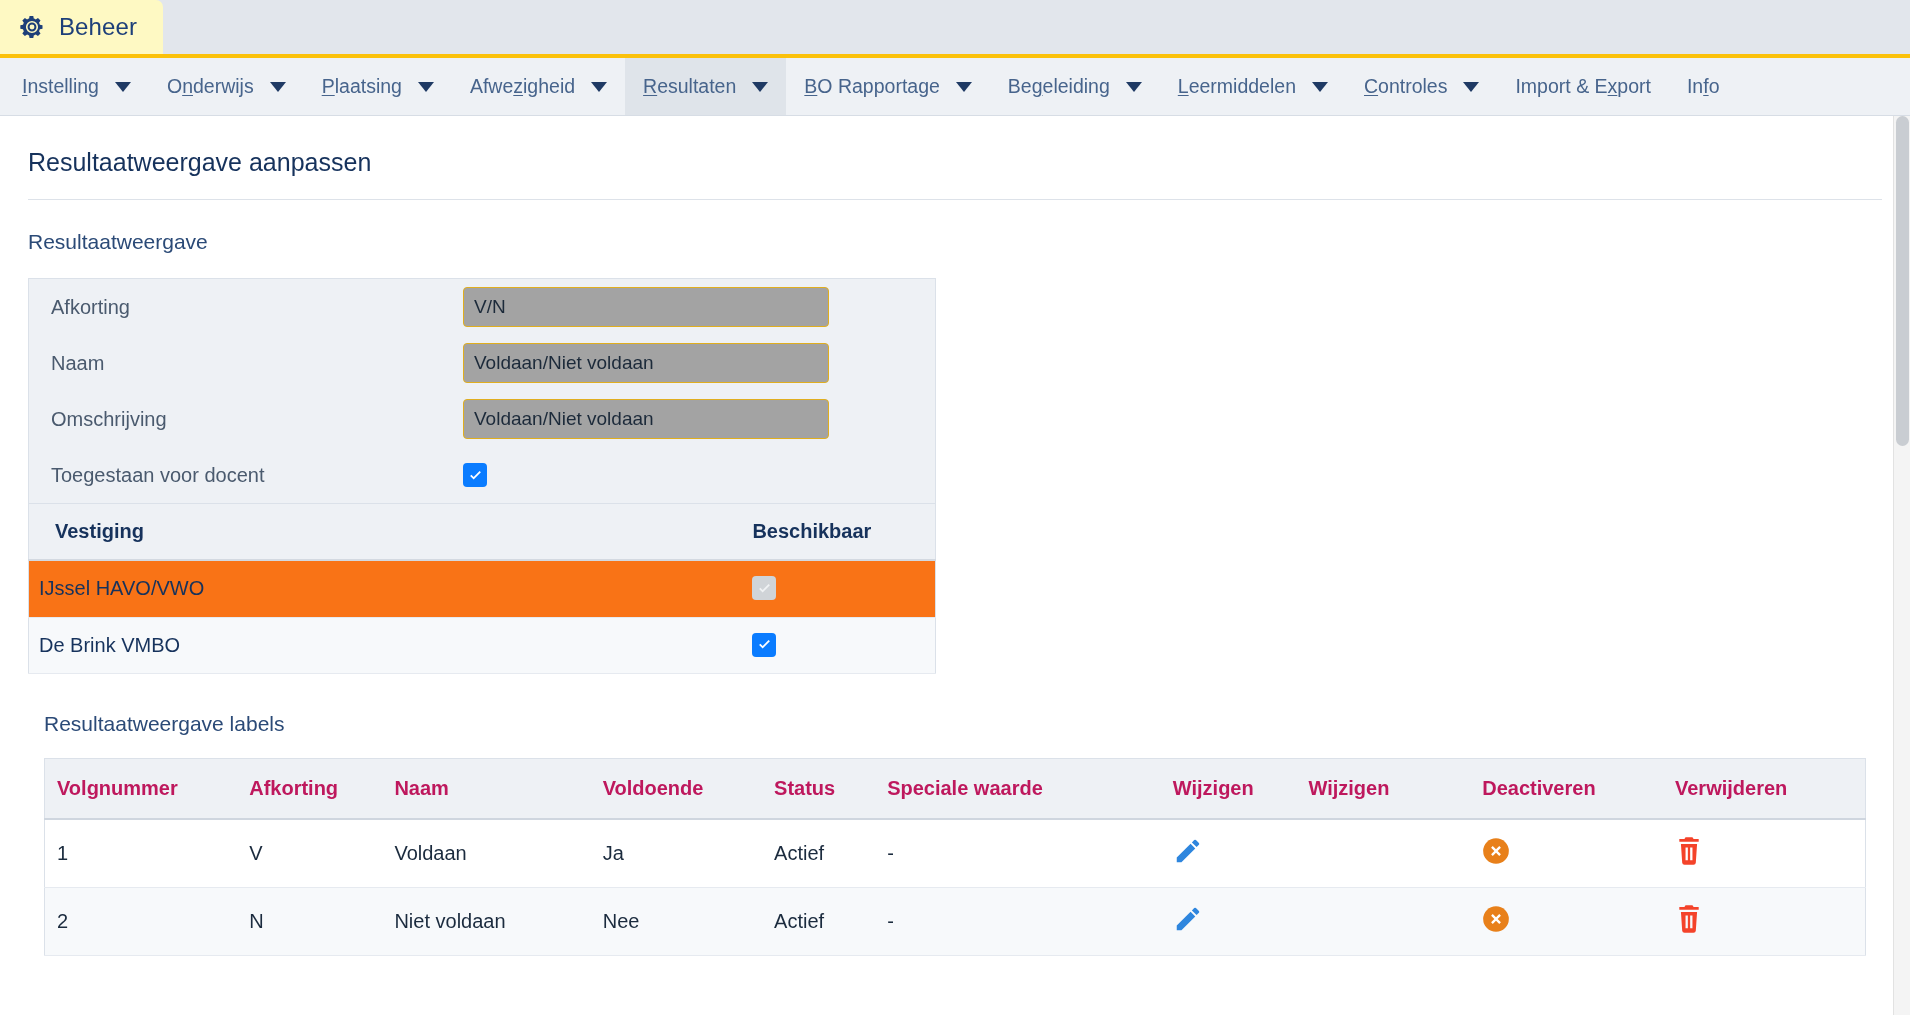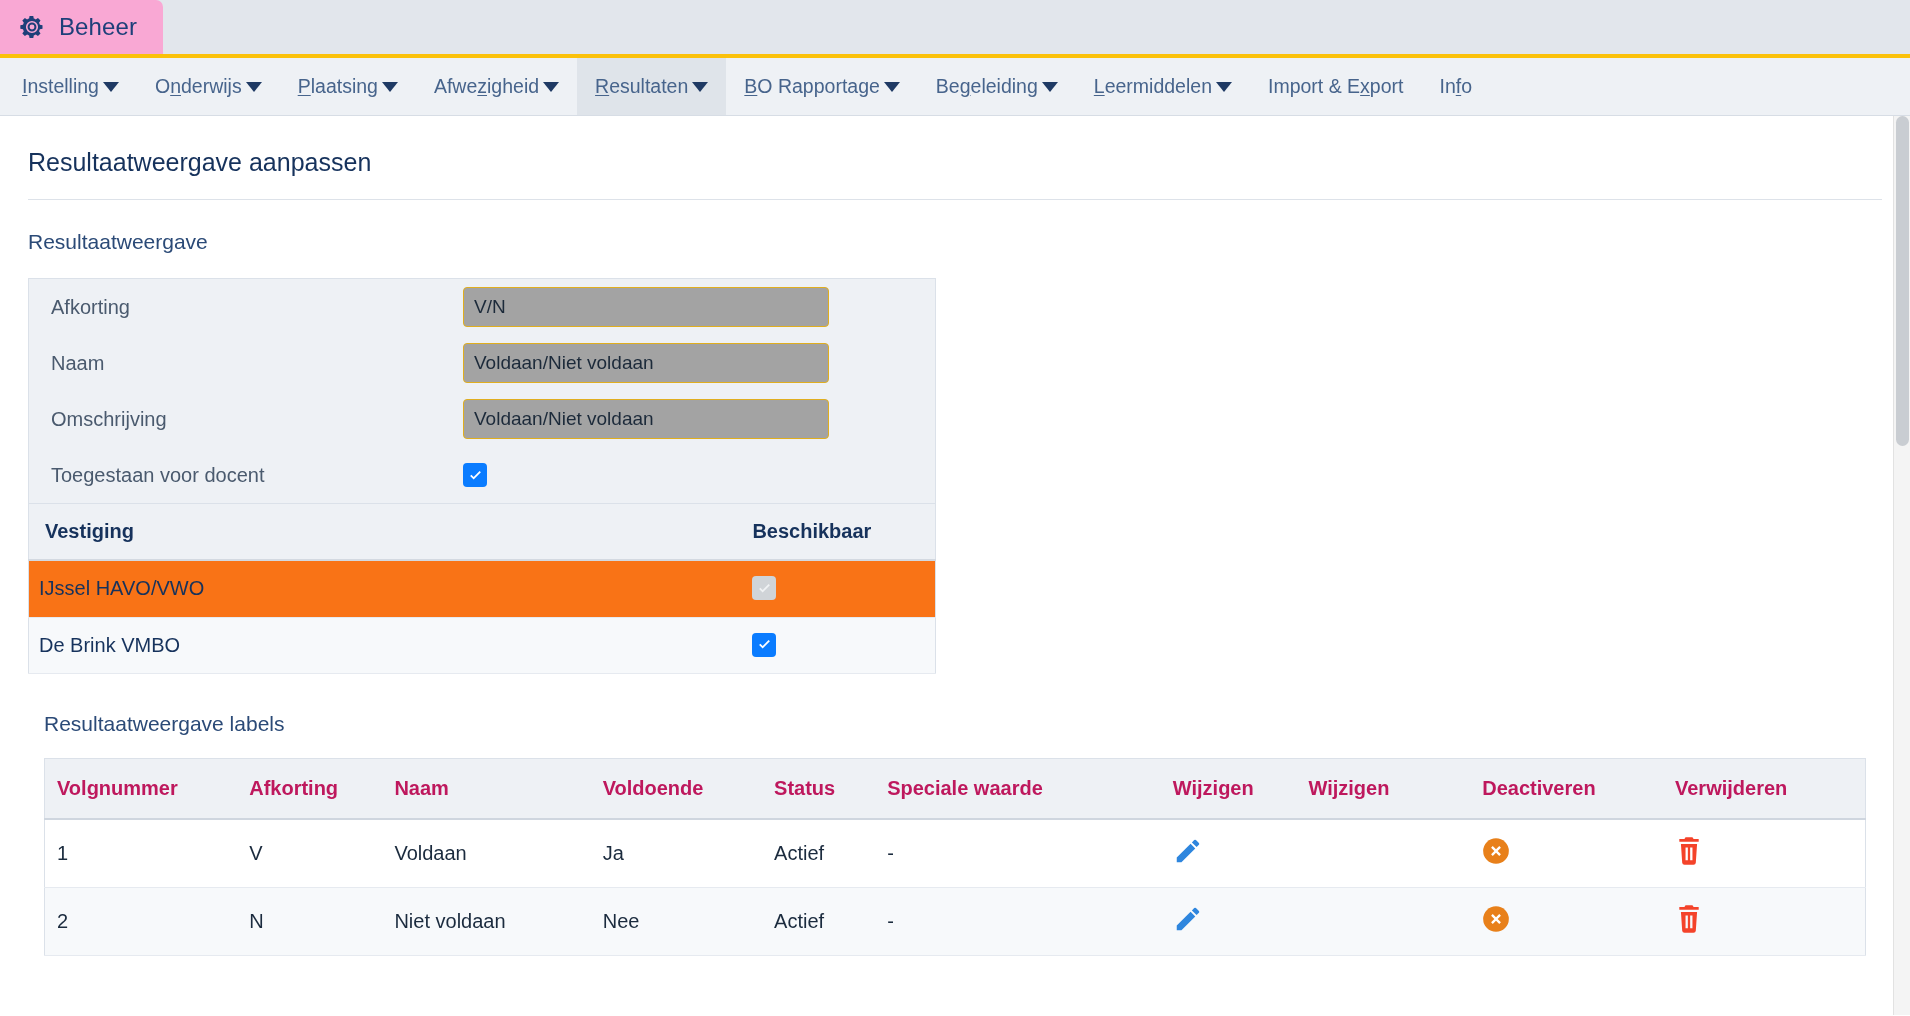--- a/index.html
+++ b/index.html
@@ -14,21 +14,21 @@
   
   .tabstrip {
     position: relative;
     height: 54px;
     background: #e2e6ec;
     display: flex;
     align-items: flex-end;
   }
   .app-tab {
     height: 54px;
-    background: #f9a8d4;
+    background: #fef9c3;
     display: flex;
     align-items: center;
     gap: 13px;
     padding: 0 26px 0 18px;
     border-top-right-radius: 7px;
     cursor: pointer;
   }
   .gear-ico { width: 28px; height: 28px; display: block; }
   .app-tab-label {
     font-size: 24px;
@@ -47,21 +47,21 @@
     height: 58px;
     background: #eef1f5;
     border-bottom: 1px solid #d7dde5;
     display: flex;
     align-items: stretch;
     padding-left: 4px;
   }
   .menu-item {
     display: flex;
     align-items: center;
-    gap: 4px;
+    gap: 16px;
     padding: 0 18px;
     font-size: 19.5px;
     color: #47648c;
     cursor: pointer;
     white-space: nowrap;
   }
   .menu-item.active { background: #dfe4ea; }
   .menu-item u { text-decoration: underline; text-underline-offset: 2px; }
   .caret {
     width: 0; height: 0;
@@ -145,21 +145,21 @@
   }
   .vest-table thead th {
     background: #eef1f5;
     text-align: left;
     font-size: 20px;
     color: #16325c;
     font-weight: bold;
     padding: 16px 0 16px 10px;
     border-bottom: 2px solid #d3d9e1;
   }
-  .vest-table thead th.c1 { padding-left: 16px; }
+  .vest-table thead th.c1 { padding-left: 26px; }
   .vest-table thead th.c2 { padding-left: 531px; }
   .vest-table tbody td {
     font-size: 20px;
     color: #16325c;
     padding: 15px 0 15px 10px;
     border-bottom: 1px solid #e6eaf0;
   }
   .vest-table tbody td.c2 { padding-left: 531px; }
   .vest-table tbody tr.odd  td { background: #f97316; }
   .vest-table tbody tr.even td { background: #f7f9fb; }
@@ -267,20 +267,24 @@
     <div class="menu-item">
       <span><u>B</u>O Rapportage</span>
       <span class="caret"></span>
     </div>
     <div class="menu-item">
       <span>Be<u>g</u>eleiding</span>
       <span class="caret"></span>
     </div>
     <div class="menu-item">
       <span><u>L</u>eermiddelen</span>
+      <span class="caret"></span>
+    </div>
+    <div class="menu-item">
+      <span><u>C</u>ontroles</span>
       <span class="caret"></span>
     </div>
     <div class="menu-item">
       <span>Import &amp; E<u>x</u>port</span>
     </div>
     <div class="menu-item">
       <span>In<u>f</u>o</span>
     </div>
   </div>
 

